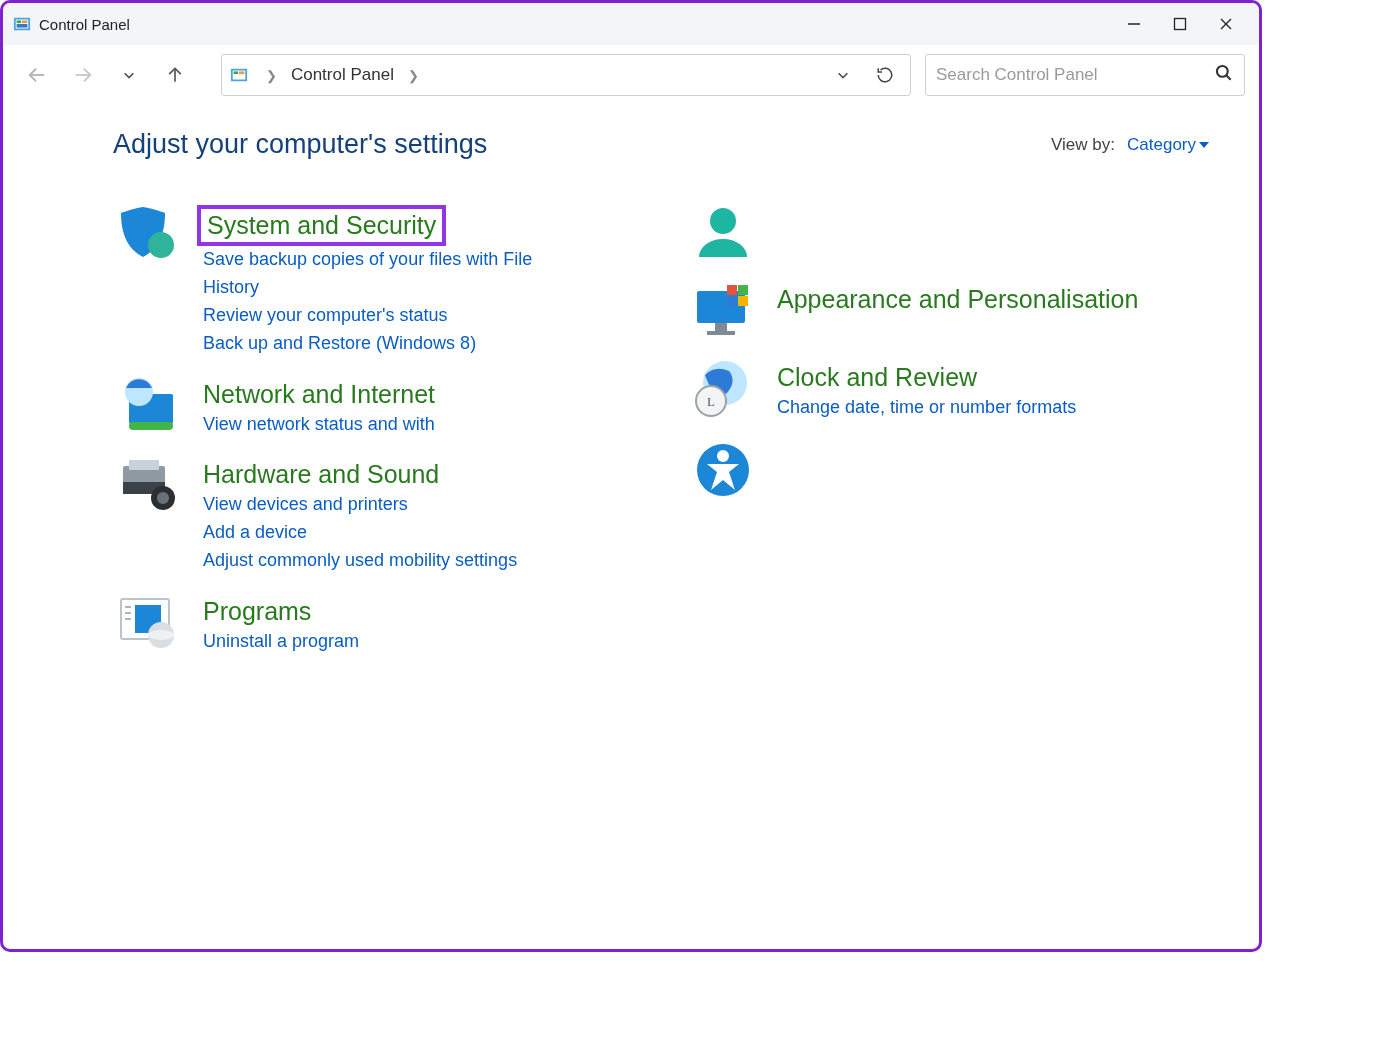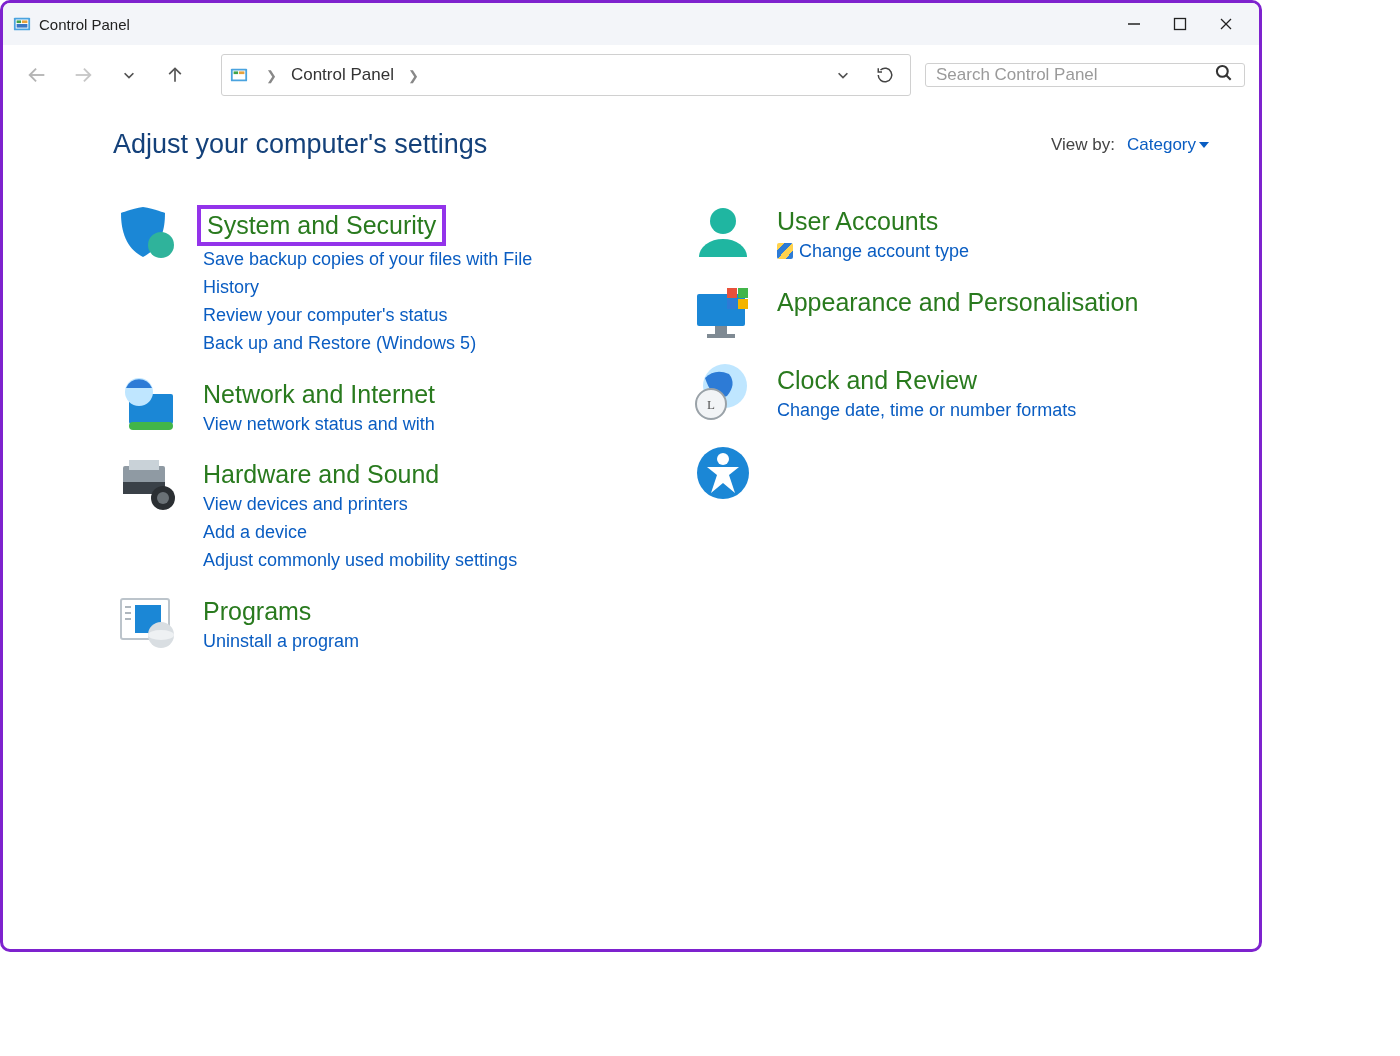--- a/index.html
+++ b/index.html
@@ -57,21 +57,21 @@
     color:#333;
     font-size:17px;
     margin-left: 20px;
   }
   .addressbar .crumb { padding:0 4px; cursor:pointer;}
   .addressbar .chev { color:#888; font-size:13px; padding:0 2px;}
   .addr-spacer{flex:1;}
   .addr-dd, .addr-ref { width:34px; height:34px; display:flex;align-items:center;justify-content:center;cursor:pointer;color:#555;}
   .searchbox {
     width: 320px;
-    height:24px;
+    height:42px;
     border:1px solid #d0d0d0;
     border-radius:3px;
     display:flex;align-items:center;
     padding:8px 10px;
     gap:6px;
     color:#888;font-size:17px;
     margin-left:8px;
   }
   .searchbox input { border:0;outline:0;flex:1;font-size:17px;color:#333;background:transparent;}
   .searchbox input::placeholder{color:#9a9a9a;}
@@ -248,21 +248,21 @@
         <div class="caticon">
           <svg width="68" height="60" viewBox="0 0 68 60">
             <path d="M28 4 C40 6 50 10 50 10 C50 30 44 46 28 54 C12 46 6 30 6 10 C6 10 16 6 28 4Z" fill="#1b87d6"></path>
             <circle cx="46" cy="42" r="13" fill="#2fb39b"></circle>
           </svg>
         </div>
         <div class="catbody">
           <span class="cattitle highlight">System and Security</span>
           <span class="catsub" style="max-width:350px">Save backup copies of your files with File History</span>
           <span class="catsub">Review your computer's status</span>
-          <span class="catsub">Back up and Restore (Windows 5)</span>
+          <span class="catsub">Back up and Restore (Windows 8)</span>
         </div>
       </div>
 
       <div class="category">
         <div class="caticon">
           <svg width="68" height="60" viewBox="0 0 68 60">
             <rect x="14" y="18" width="44" height="30" rx="2" fill="#1b87d6"></rect>
             <circle cx="24" cy="16" r="14" fill="#bfe6ff"></circle>
             <path d="M11 12 a14 14 0 0 1 26 0" fill="#2d7bd6"></path>
             <rect x="14" y="46" width="44" height="8" rx="4" fill="#42b549"></rect>
@@ -313,24 +313,20 @@
 
     <div>
 
       <div class="category">
         <div class="caticon">
           <svg width="68" height="60" viewBox="0 0 68 60">
             <circle cx="34" cy="18" r="13" fill="#1fb6a1"></circle>
             <path d="M10 54 a24 18 0 0 1 48 0 Z" fill="#1fb6a1"></path>
           </svg>
         </div>
-        <div class="catbody">
-          <span class="cattitle">User Accounts</span>
-          <span class="catsub withshield">Change account type</span>
-        </div>
       </div>
 
       <div class="category">
         <div class="caticon">
           <svg width="68" height="60" viewBox="0 0 68 60">
             <rect x="8" y="10" width="48" height="32" rx="2" fill="#1b87d6"></rect>
             <rect x="26" y="42" width="12" height="8" fill="#7f8a93"></rect>
             <rect x="18" y="50" width="28" height="4" fill="#7f8a93"></rect>
             <rect x="38" y="4" width="10" height="10" fill="#e8513b"></rect>
             <rect x="49" y="4" width="10" height="10" fill="#42b549"></rect>

